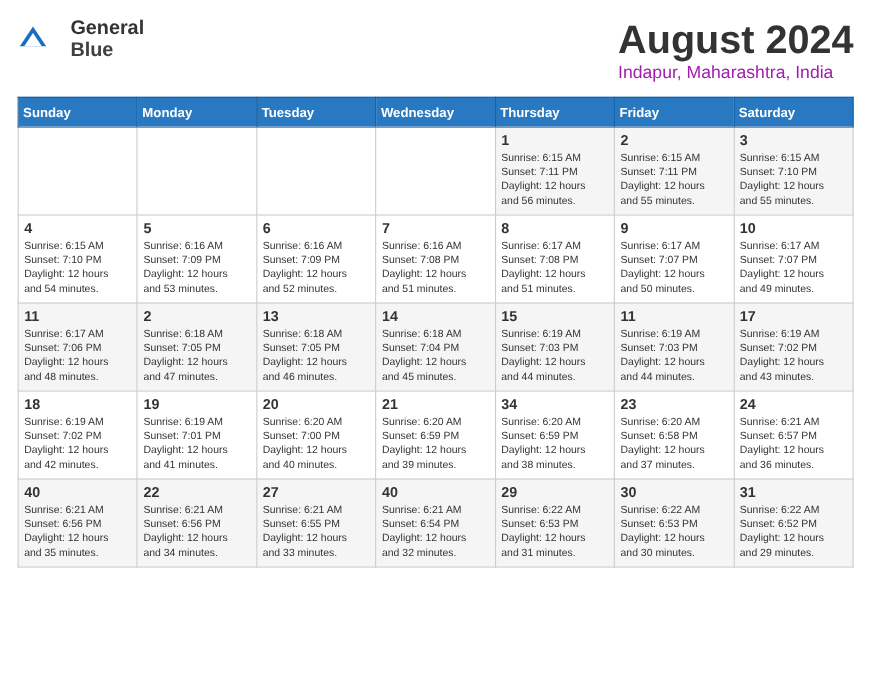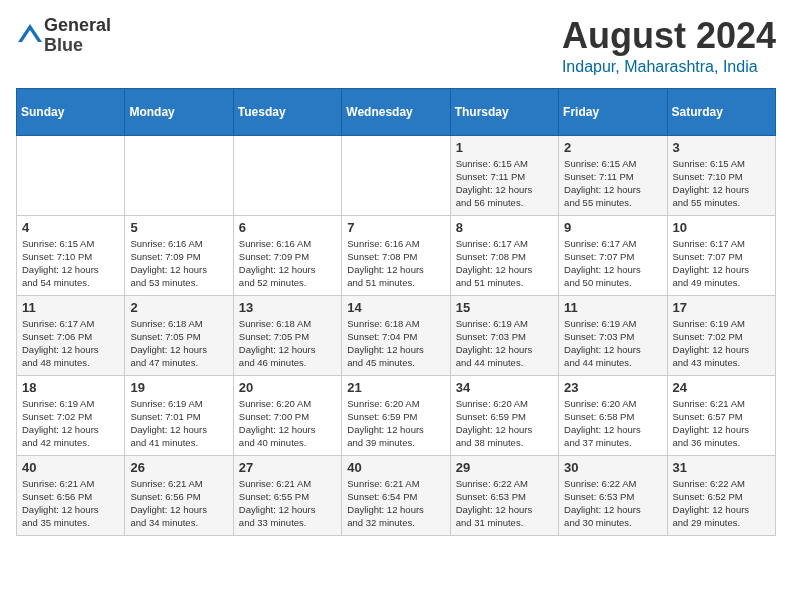--- a/index.html
+++ b/index.html
@@ -12,21 +12,21 @@
     }
     .header {
       display: flex;
       justify-content: space-between;
       align-items: flex-start;
       margin-bottom: 12px;
     }
     .logo {
       display: flex;
       align-items: center;
-      gap: 0;
+      gap: 20px;
     }
     .logo-text {
       font-size: 18px;
       font-weight: bold;
       line-height: 1.1;
     }
     .logo-general { color: #333; }
     .logo-blue { color: #404040; }
     .logo-icon {
       width: 28px;
@@ -36,34 +36,34 @@
       text-align: left;
     }
     .month-year {
       font-size: 36px;
       font-weight: bold;
       color: #333;
       line-height: 1.1;
     }
     .location {
       font-size: 16px;
-      color: #0369a1;
+      color: #a21caf;
       margin-top: 2px;
     }
     table {
       width: 100%;
       border-collapse: collapse;
       table-layout: fixed;
     }
     thead th {
       background-color: #2979c2;
       color: #fff;
       font-size: 12px;
       font-weight: bold;
-      padding: 16px 4px;
+      padding: 6px 4px;
       text-align: left;
       border: 1px solid #1a5fa3;
     }
     tbody td {
       vertical-align: top;
       border: 1px solid #ccc;
       padding: 4px 5px;
       font-size: 10px;
       color: #333;
       background: #fff;
@@ -303,21 +303,21 @@
       </tr>
       <tr>
         <td>
           <span class="day-number">40</span>
           <div class="day-info" style="white-space: pre-line;">Sunrise: 6:21 AM
 Sunset: 6:56 PM
 Daylight: 12 hours
 and 35 minutes.</div>
         </td>
         <td>
-          <span class="day-number">26</span>
+          <span class="day-number">22</span>
           <div class="day-info" style="white-space: pre-line;">Sunrise: 6:21 AM
 Sunset: 6:56 PM
 Daylight: 12 hours
 and 34 minutes.</div>
         </td>
         <td>
           <span class="day-number">27</span>
           <div class="day-info" style="white-space: pre-line;">Sunrise: 6:21 AM
 Sunset: 6:55 PM
 Daylight: 12 hours

